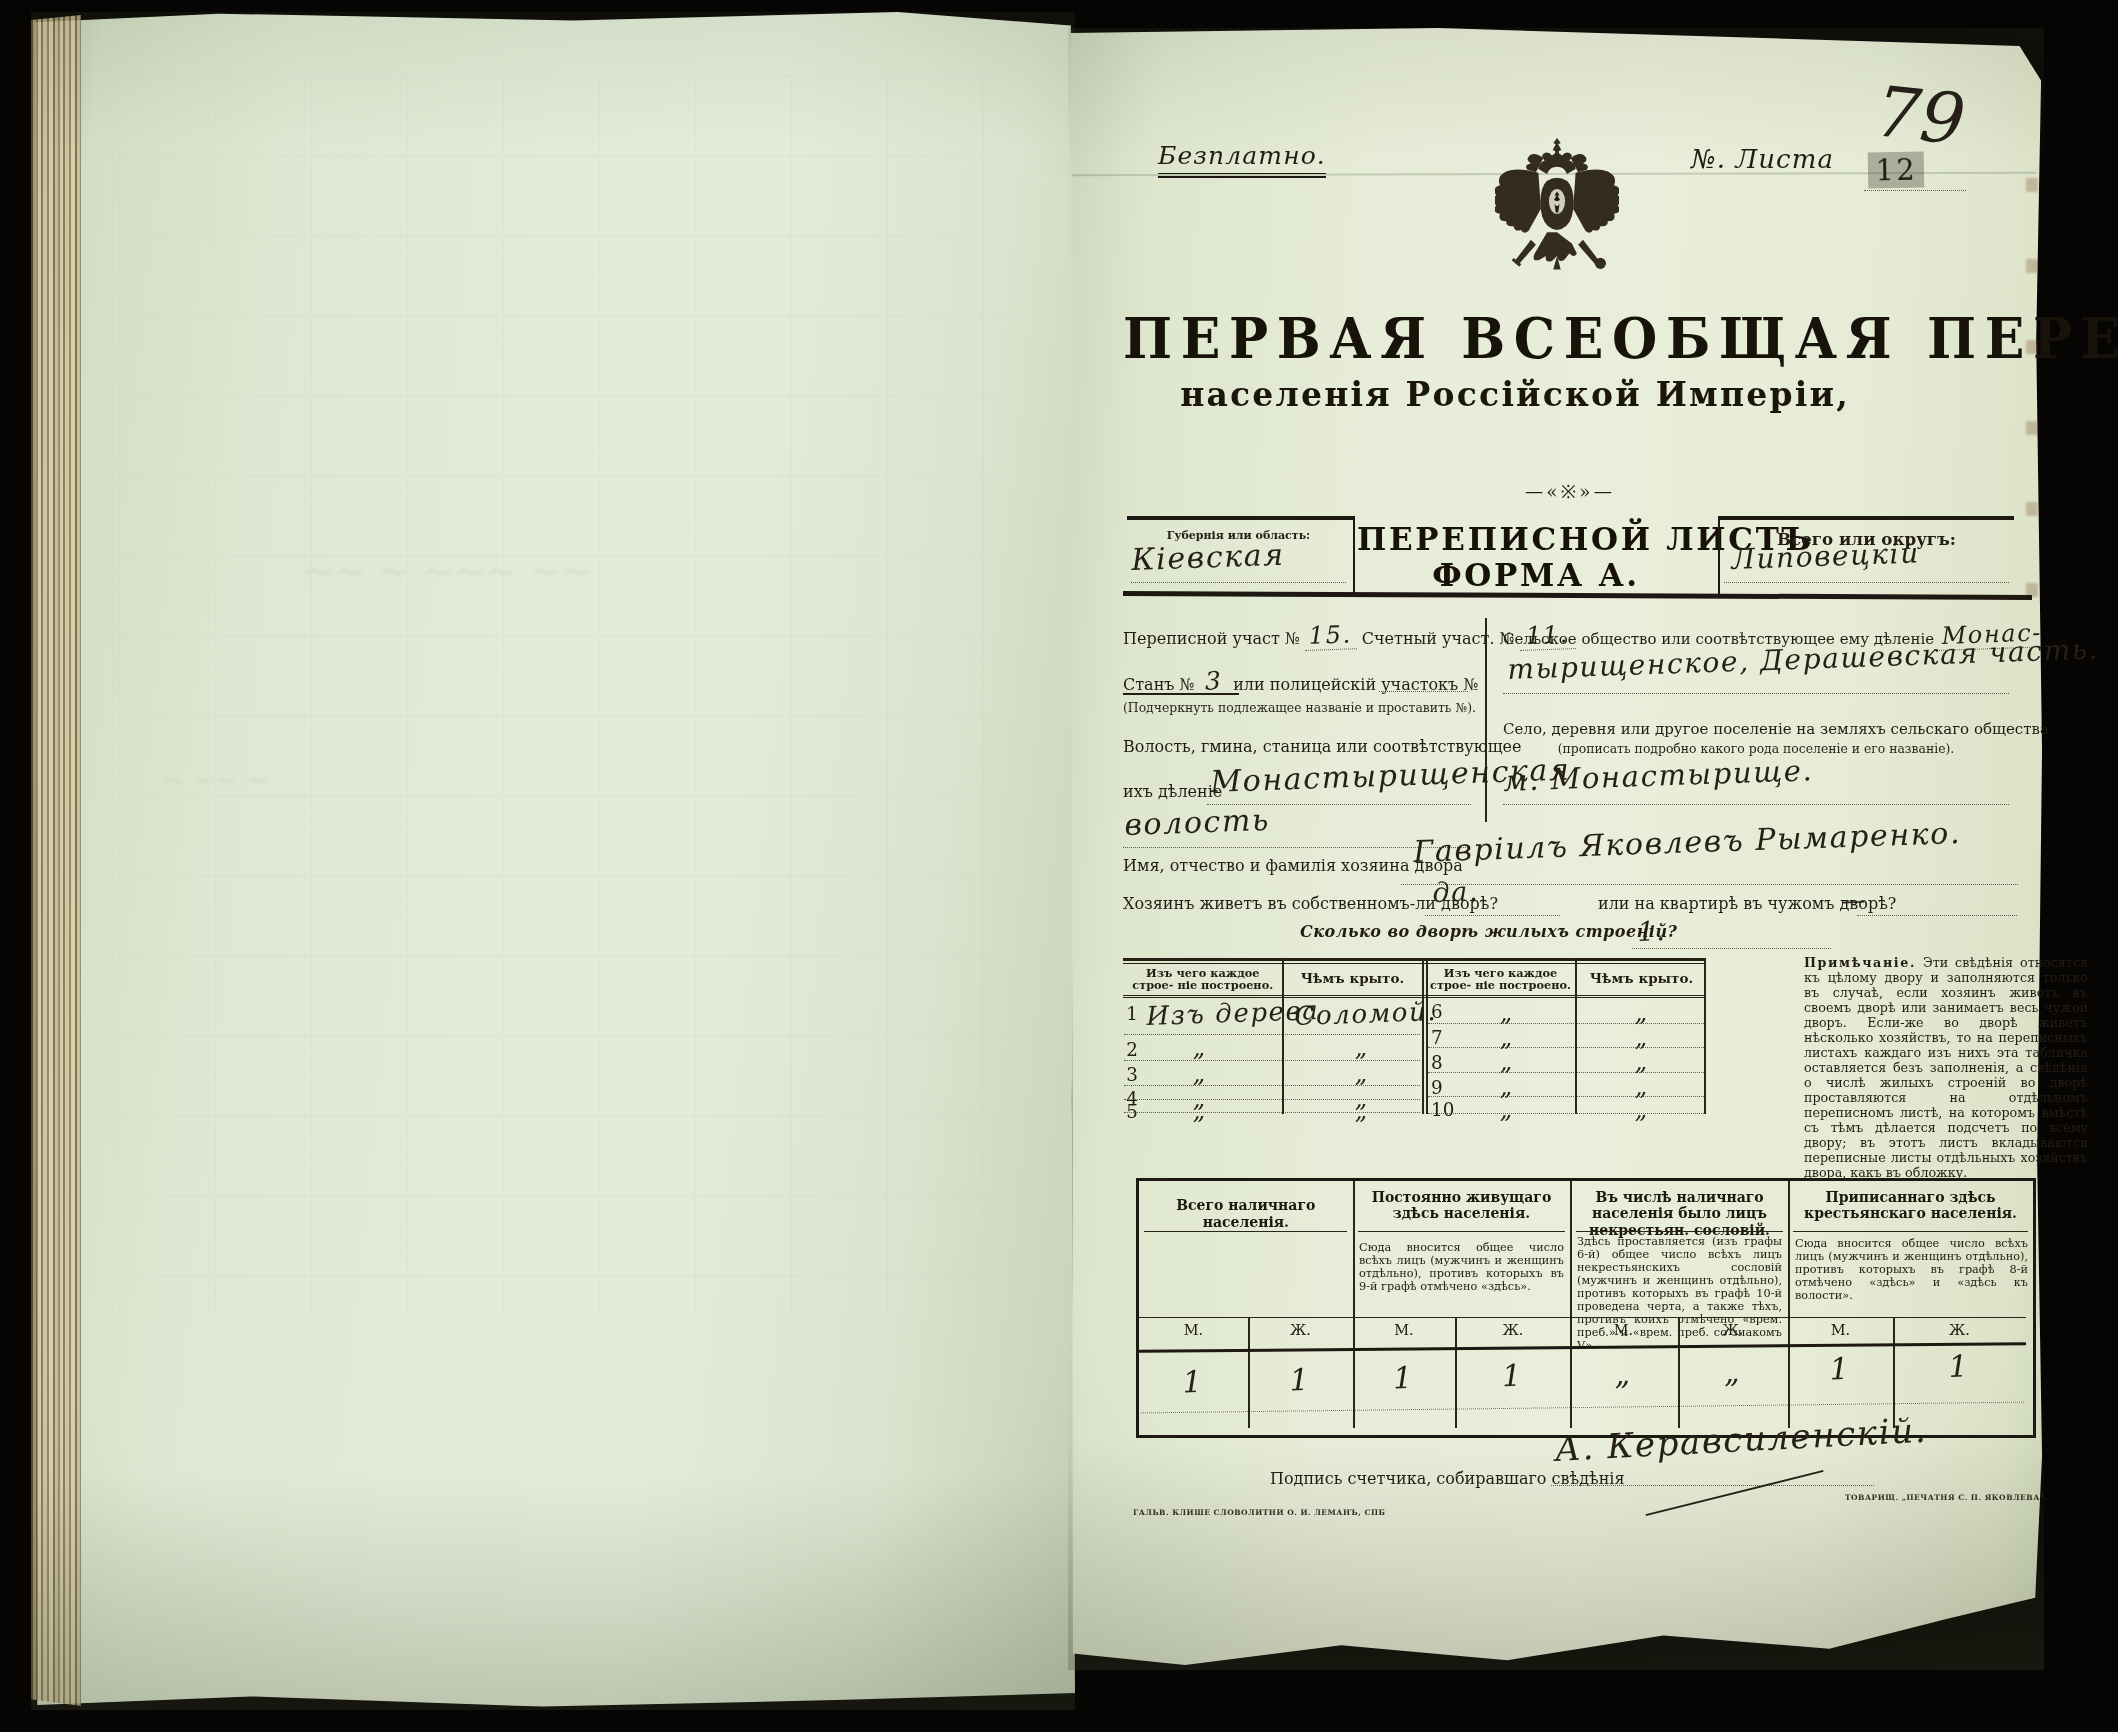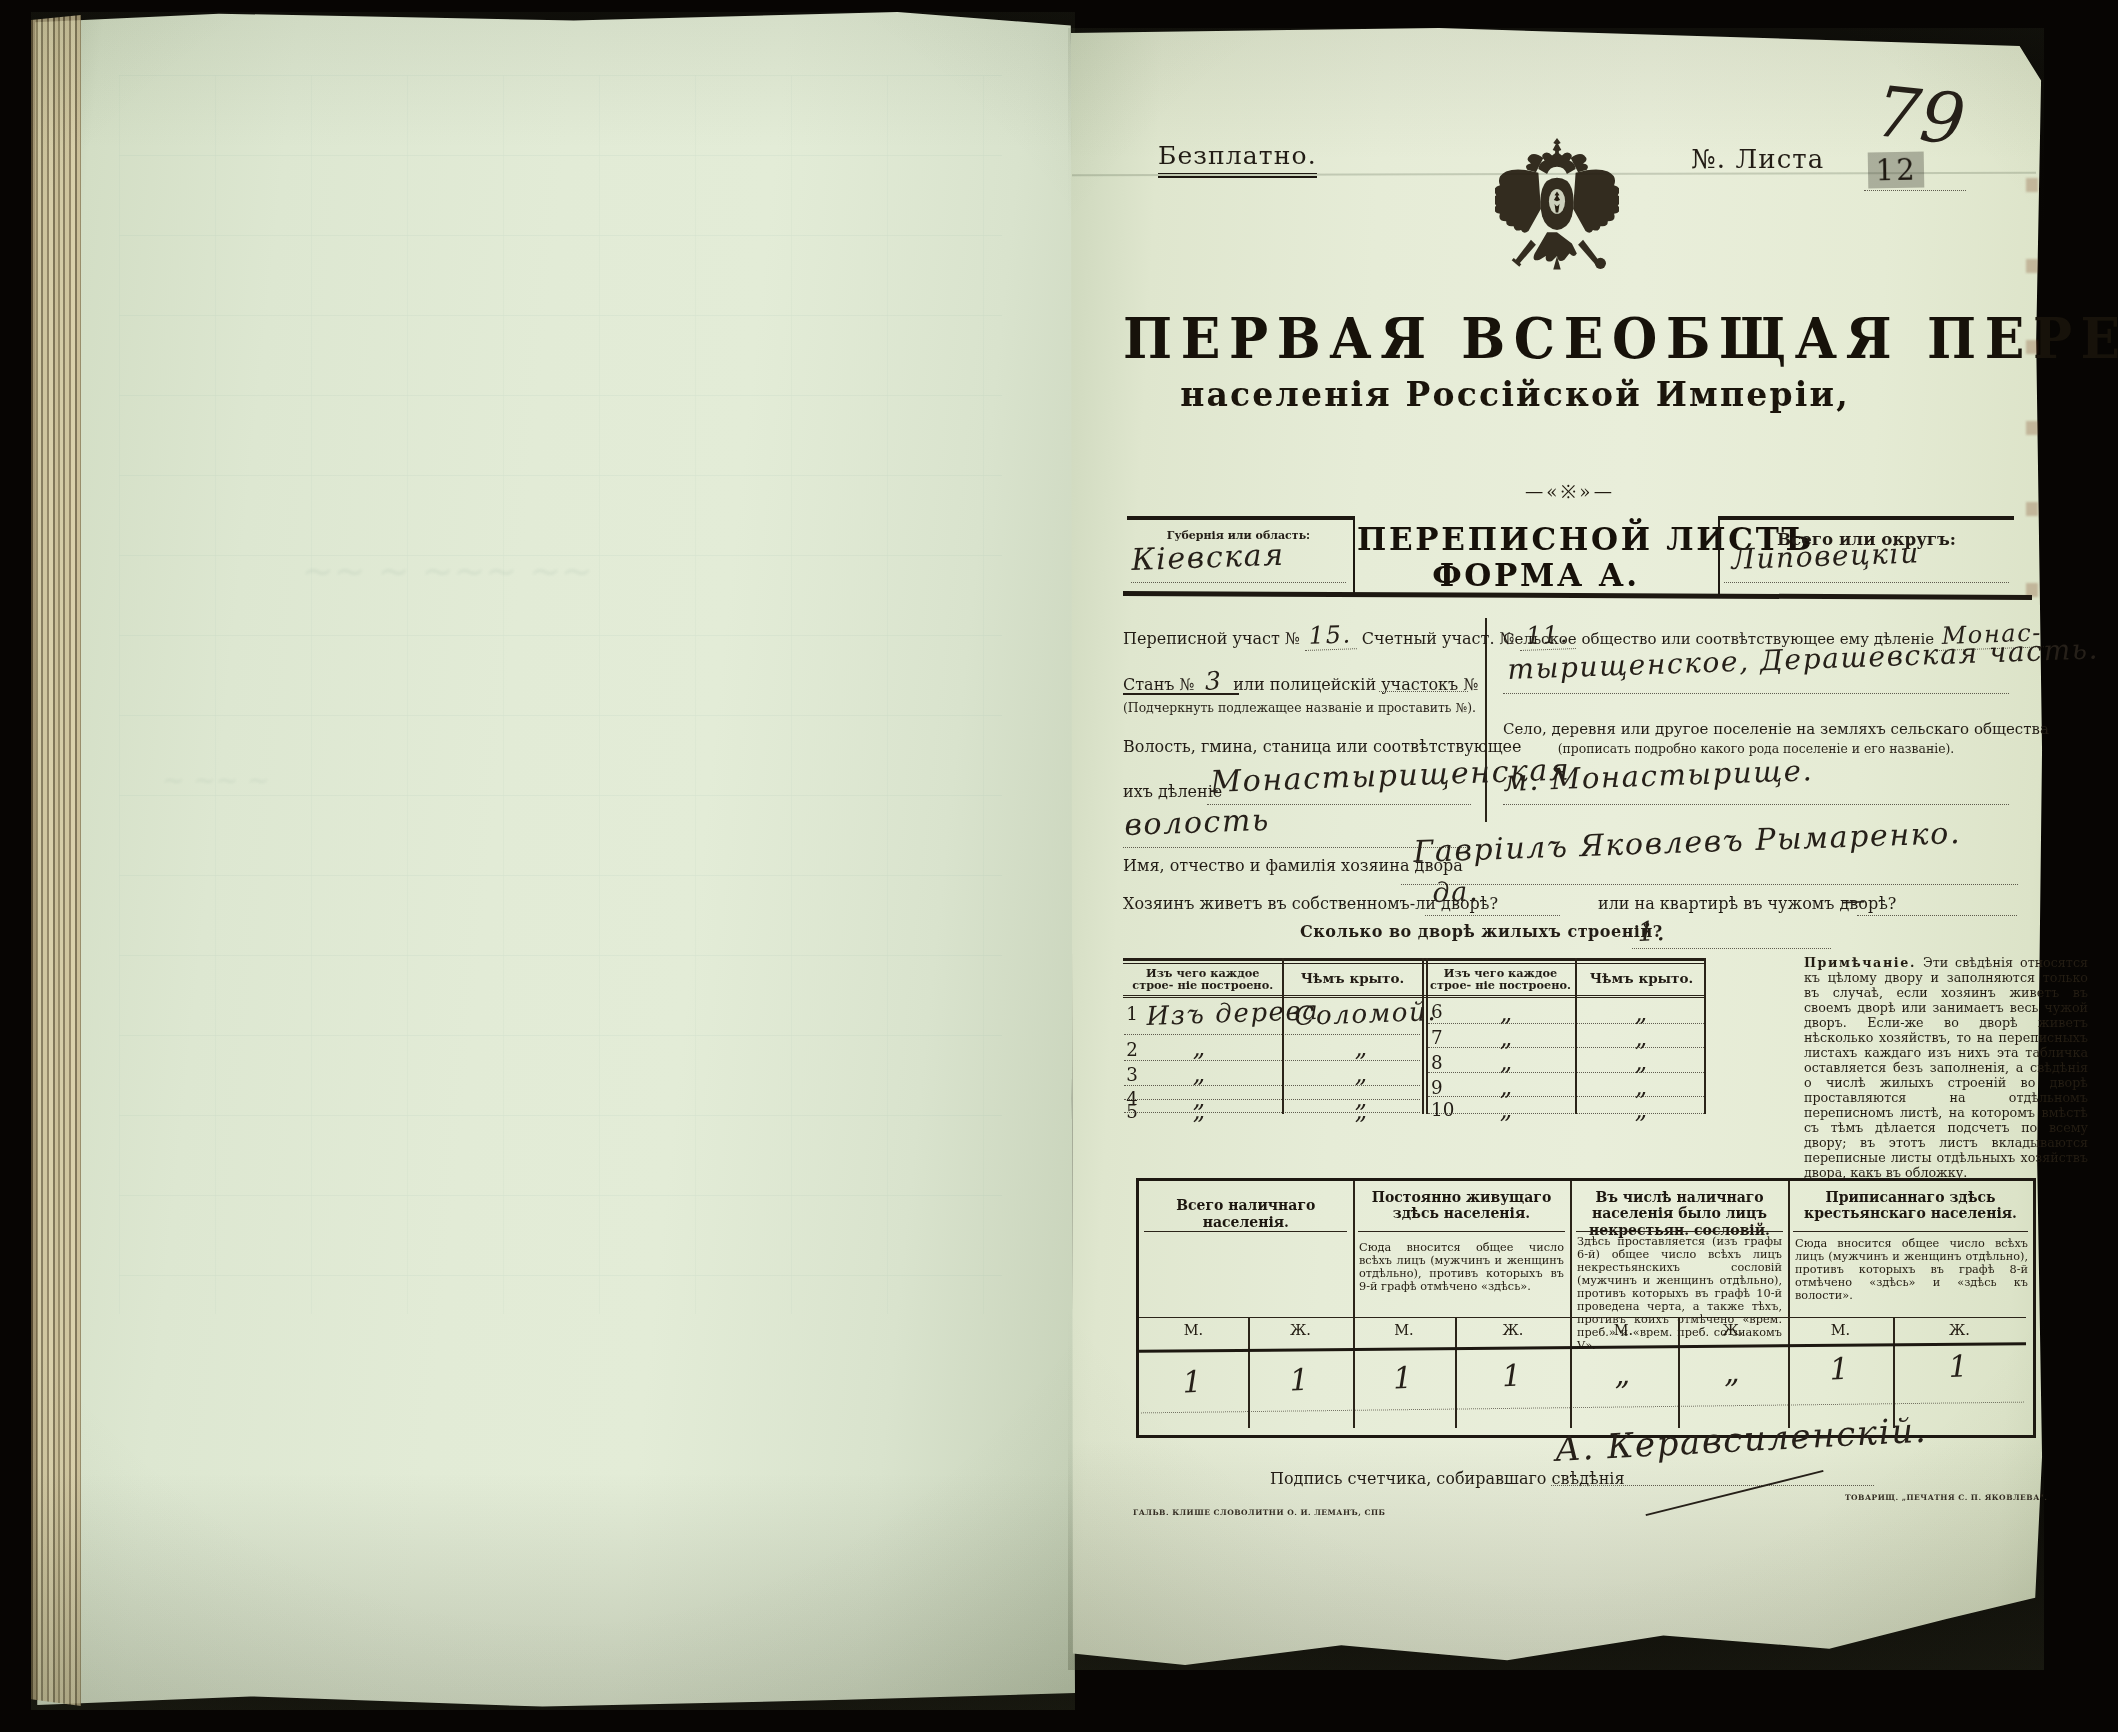--- a/index.html
+++ b/index.html
@@ -44,21 +44,21 @@
     opacity:.12;pointer-events:none;
     background:
       repeating-linear-gradient(180deg, rgba(95,150,140,.5) 0 1.1px, rgba(0,0,0,0) 1.1px 80px),
       repeating-linear-gradient(90deg, rgba(95,150,140,.35) 0 1.1px, rgba(0,0,0,0) 1.1px 96px);
   }
   .bleed-scrawl{opacity:.08;filter:blur(1.6px);color:#3f6a60;font-style:italic;font-size:38px;}
   
   .pr{color:#221c15;}
   .c{text-align:center;}
   .b{font-weight:bold;}
-  .i{}
+  .i{font-style:italic;}
   .title-main{font-size:52px;font-weight:bold;letter-spacing:8.6px;color:#17120a;transform:scaleY(1.08);white-space:nowrap;}
   .title-sub{font-size:33px;font-weight:bold;letter-spacing:2.2px;color:#1b150c;}
   .title-law{font-size:19px;font-weight:bold;letter-spacing:1.1px;color:#221b11;}
   .ornament{font-size:18.3px;color:#221b11;letter-spacing:3.2px;}
   .lbl30{font-size:16px;}
   .lbl28{font-size:15px;}
   .box-title{font-size:31px;font-weight:bold;letter-spacing:2.7px;color:#17110a;white-space:nowrap;}
   .small-note{font-size:12.4px;color:#2a241b;}
   .tiny-print{font-size:7.5px;font-weight:bold;letter-spacing:0.5px;color:#332c22;}
   

